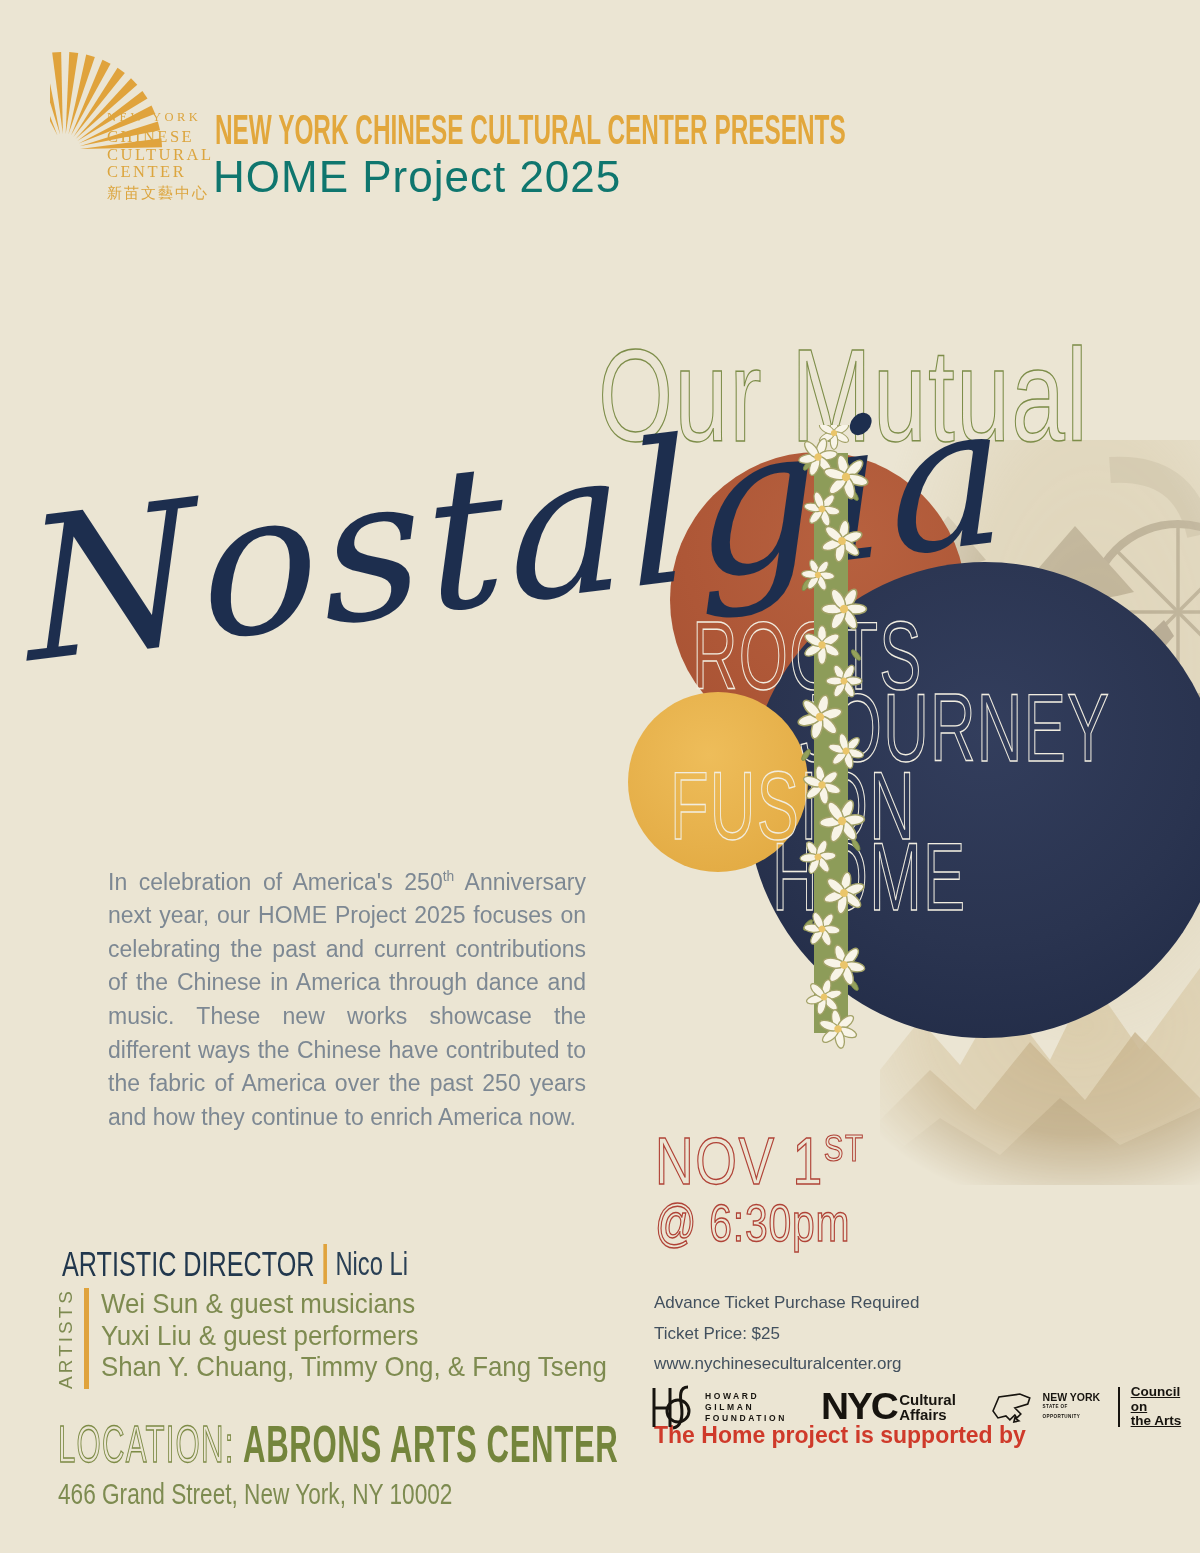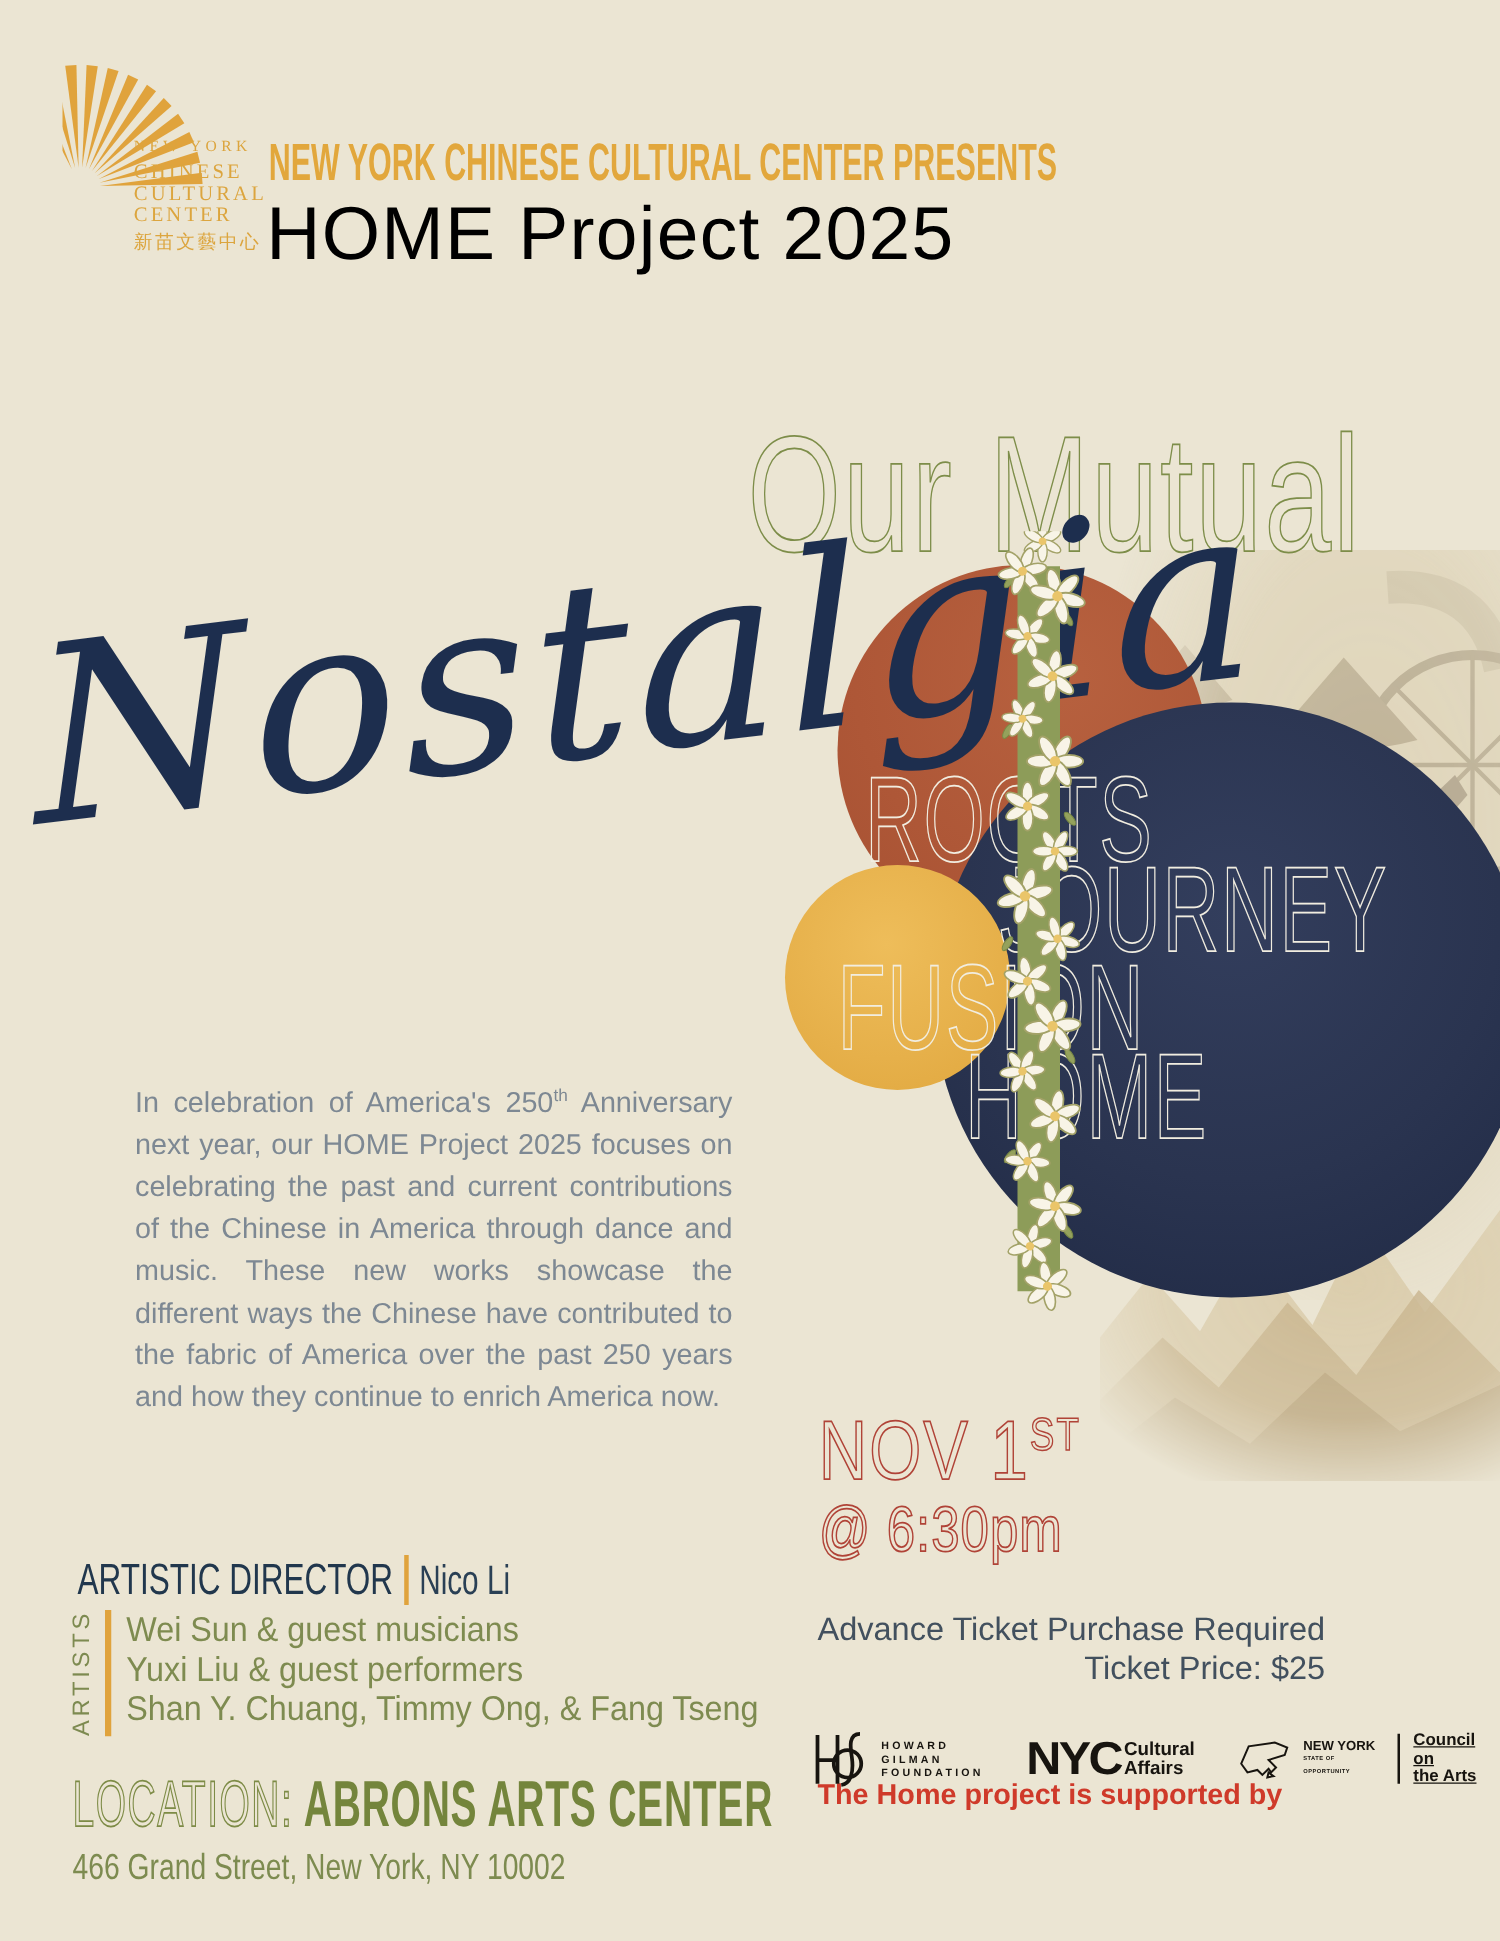--- a/index.html
+++ b/index.html
@@ -15,21 +15,21 @@
   
   .fan{left:50px;top:38px;z-index:4;}
   .logo-text{left:107px;top:110px;z-index:4;color:#dca53e;font-family:"Liberation Serif",serif;}
   .logo-text .sm{font-size:12.5px;letter-spacing:3.5px;margin-bottom:3px;}
   .logo-text .ln{font-size:16.5px;letter-spacing:2.5px;line-height:17.5px;}
   .logo-text .cn{font-size:15px;letter-spacing:2px;margin-top:3px;}
 
   
   .presents{left:215px;top:106px;z-index:4;font-size:42px;font-weight:700;color:#e2a73c;white-space:nowrap;}
   .presents .cx{transform:scaleX(.58);}
-  .project{left:213px;top:152px;z-index:4;font-size:60px;color:#000000;letter-spacing:1px;white-space:nowrap;}
+  .project{left:213px;top:152px;z-index:4;font-size:44px;color:#0f766e;letter-spacing:1px;white-space:nowrap;}
 
   
   .intro{left:108px;top:221px;width:940px;z-index:5;font-size:24px;line-height:31px;
          color:#828c98;text-align:justify;}
 
   
   .ourmutual{left:598px;top:320px;z-index:6;font-size:132px;letter-spacing:2px;white-space:nowrap;--sc:#7d8d49;}
   .ourmutual .cx{transform:scaleX(.73);}
   .nostalgia{left:25px;top:430px;z-index:6;font-family:"DejaVu Serif","Liberation Serif",serif;
              font-style:italic;font-size:196px;letter-spacing:4px;color:#1d2e4e;white-space:nowrap;
@@ -80,21 +80,21 @@
   .artists .lines{font-size:27.5px;line-height:31.5px;color:#7e8b50;transform:scaleX(.94);transform-origin:0 50%;white-space:nowrap;}
 
   
   .location{left:58px;top:1414px;z-index:6;white-space:nowrap;}
   .loc-head{transform:scaleX(.6);transform-origin:0 50%;font-size:52px;}
   .loc-head .thin{--sc:#7d8b46;letter-spacing:2px;}
   .loc-head .venue{font-weight:700;color:#74853c;letter-spacing:1px;margin-left:14px;}
   .loc-addr{margin-top:4px;font-size:29px;color:#7d8b50;transform:scaleX(.78);transform-origin:0 50%;}
 
   
-  .tickets{left:654px;top:1288px;z-index:6;font-size:26px;line-height:30.5px;color:#42505e;text-align:right;}
+  .tickets{left:654px;top:1288px;z-index:6;font-size:17px;line-height:30.5px;color:#42505e;}
 
   
   .supported{left:654px;top:1422px;z-index:6;font-size:23px;font-weight:600;color:#cf3a2a;}
   .logos{left:650px;top:1384px;z-index:6;display:flex;align-items:center;gap:34px;color:#17140f;}
   .hgf{display:flex;align-items:center;gap:9px;}
   .hgf .txt{font-size:8.5px;font-weight:700;letter-spacing:2.6px;line-height:11px;}
   .nyclogo{display:flex;align-items:center;gap:6px;}
   .nyclogo .nyc{font-size:37px;font-weight:900;letter-spacing:-2px;transform:scaleX(1.05);transform-origin:0 50%;}
   .nyclogo .dept{font-size:15px;font-weight:700;line-height:15px;}
   .nys{display:flex;align-items:center;gap:7px;}
@@ -276,20 +276,21 @@
   <div class="abs location">
     <div class="loc-head">
       <span class="thin ol">LOCATION:</span><span class="venue">ABRONS ARTS CENTER</span>
     </div>
     <div class="loc-addr">466 Grand Street, New York, NY 10002</div>
   </div>
 
   <div class="abs tickets">
     <div>Advance Ticket Purchase Required</div>
     <div>Ticket Price: $25</div>
+    <div>www.nychineseculturalcenter.org</div>
   </div>
 
   <div class="abs supported">The Home project is supported by</div>
   <div class="abs logos">
     <div class="hgf">
       <svg width="46" height="46" viewBox="0 0 46 46">
         <g stroke="#17140f" stroke-width="3" fill="none">
           <line x1="4" y1="4" x2="4" y2="43"></line>
           <line x1="20" y1="4" x2="20" y2="43"></line>
           <line x1="4" y1="24" x2="20" y2="24"></line>

